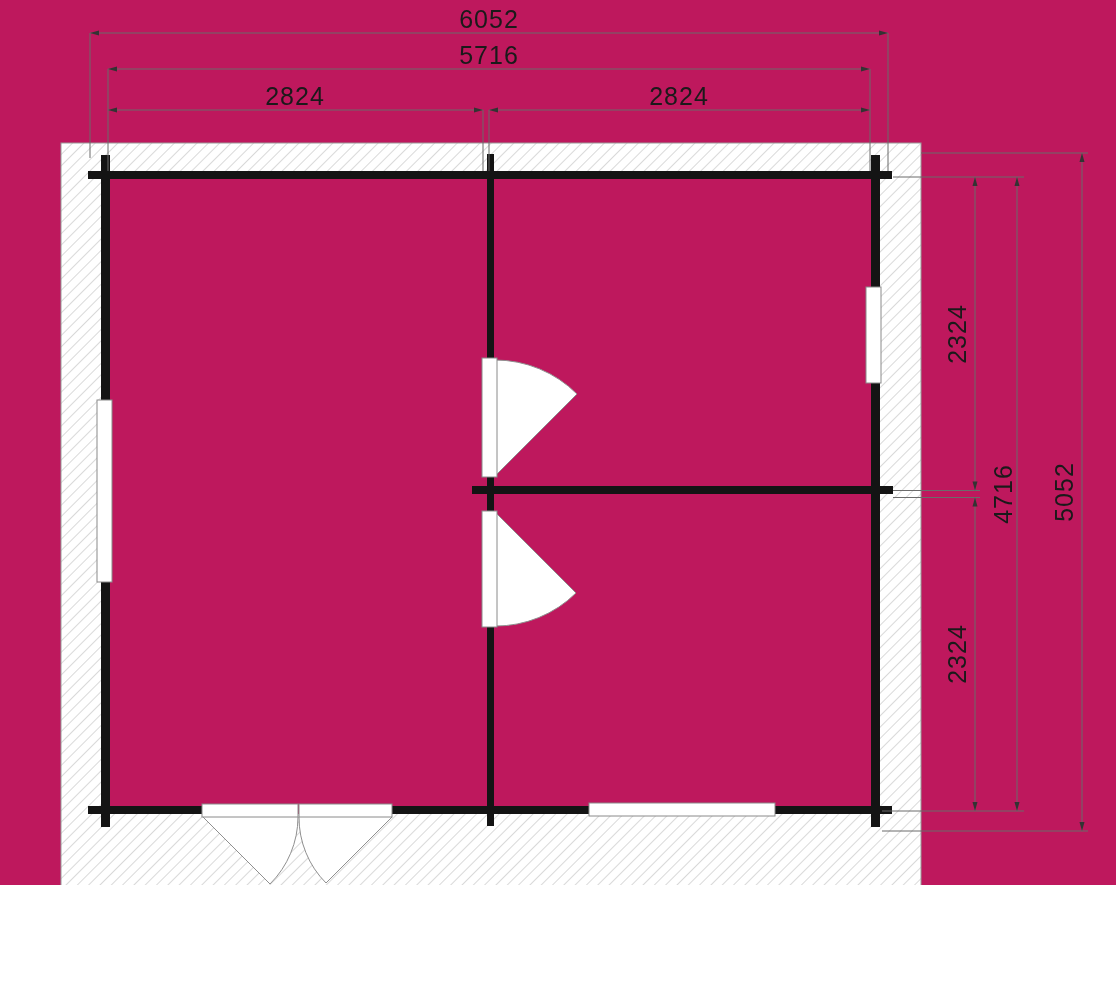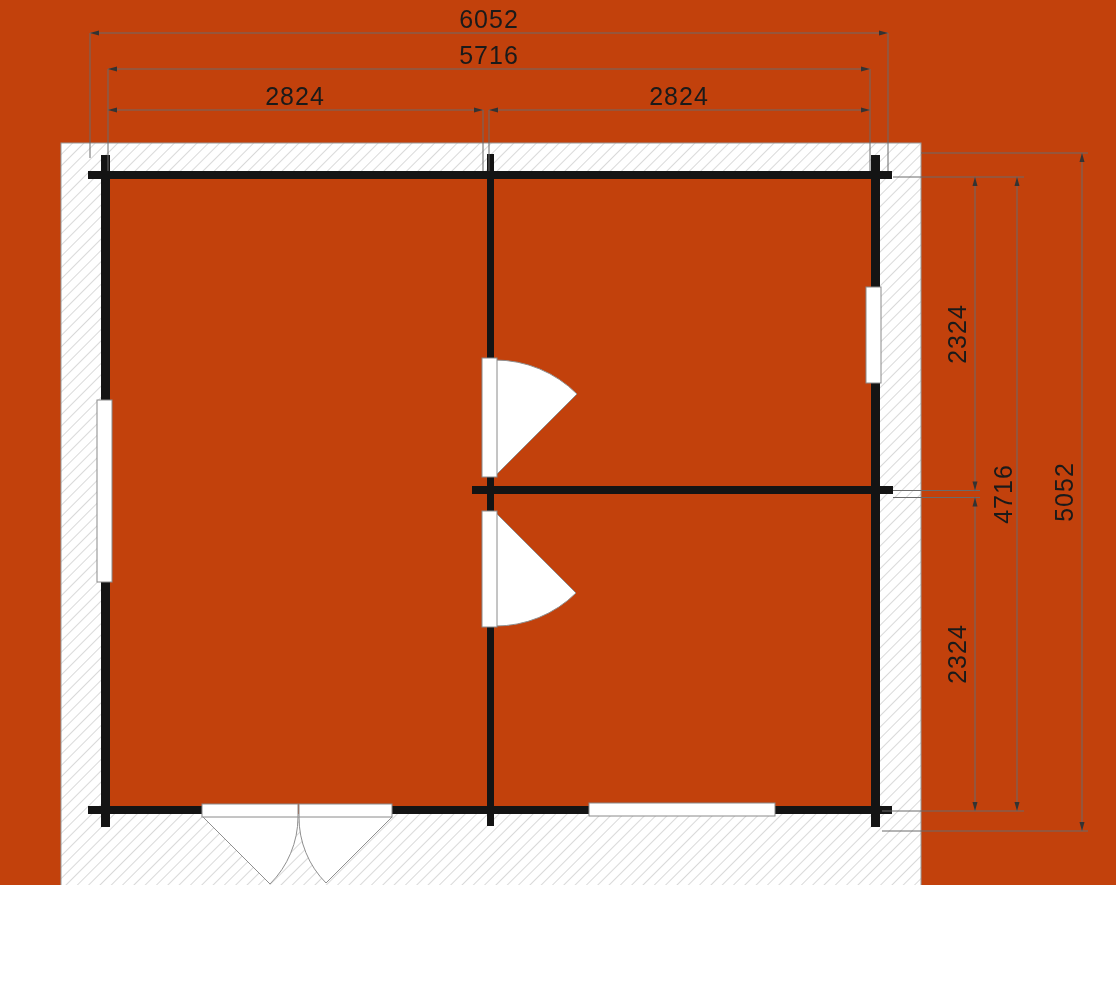--- a/index.html
+++ b/index.html
@@ -4,21 +4,21 @@
 <style>
   html, body {
     margin: 0;
     padding: 0;
     background: #ffffff;
   }
   .canvas {
     position: relative;
     width: 1116px;
     height: 885px;
-    background: #c2410c;
+    background: #be185d;
     overflow: hidden;
     font-family: "Liberation Sans", sans-serif;
   }
   svg { display: block; }
   .dim-text {
     font-family: "Liberation Sans", sans-serif;
     font-size: 25px;
     fill: #1a1a1a;
     letter-spacing: 1px;
   }

